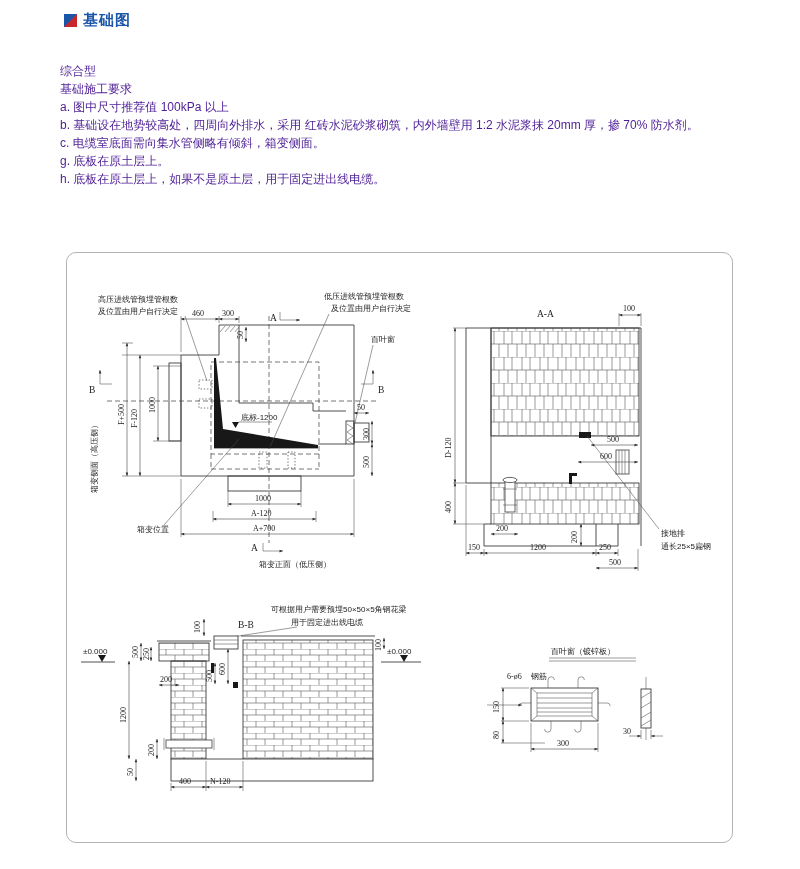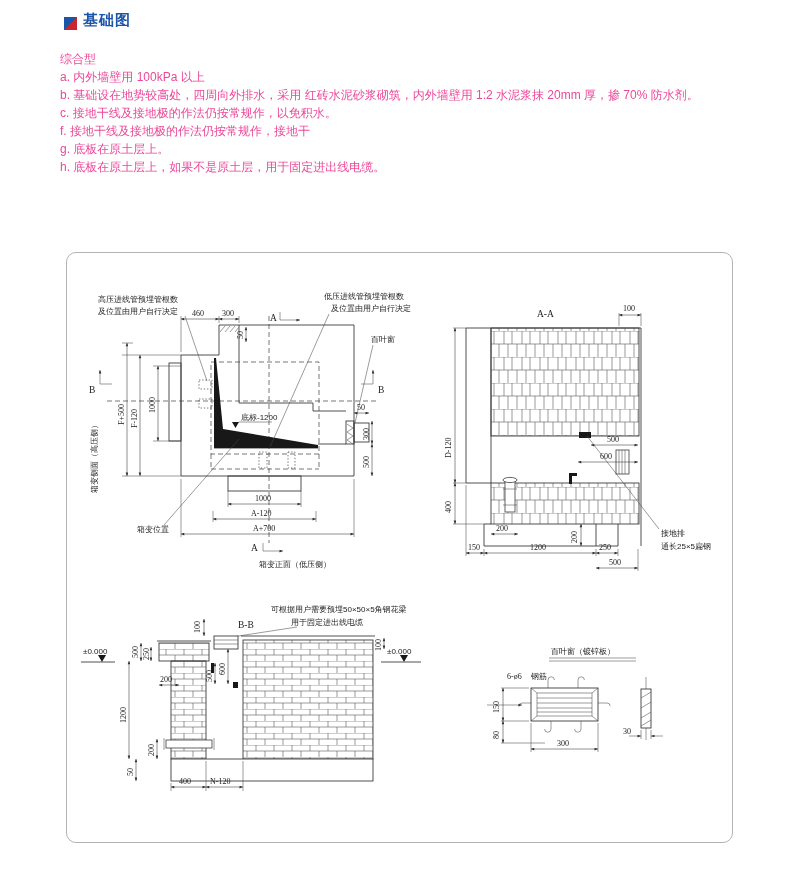--- a/index.html
+++ b/index.html
@@ -1,20 +1,20 @@
 <!DOCTYPE html>
 <html><head>
 <meta charset="utf-8">
 <style>
   html,body{margin:0;padding:0;background:#ffffff;}
   body{width:800px;height:869px;position:relative;font-family:"Liberation Sans",sans-serif;color:#1c1c1c;}
-  .header{position:absolute;left:40px;top:11px;display:flex;align-items:flex-end;gap:6px;padding-left:24px;}
+  .header{position:absolute;left:40px;top:11px;display:flex;align-items:center;gap:6px;padding-left:24px;}
   .logo{width:13px;height:13px;background:linear-gradient(135deg,#1b55a8 49.5%,#c8252c 50.5%);}
   .title{color:#1b55a8;font-weight:bold;font-size:15px;letter-spacing:1px;}
-  .notes{position:absolute;left:60px;top:50px;width:690px;font-size:12px;line-height:18px;color:#ec4899;}
+  .notes{position:absolute;left:60px;top:62px;width:690px;font-size:12px;line-height:18px;color:#4c1d95;}
   .note-line{white-space:nowrap;}
   .note-indent{padding-left:13px;}
   .panel{position:absolute;left:66px;top:252px;width:667px;height:591px;border:1px solid #b3b3b3;border-radius:10px;box-sizing:border-box;background:#fff;}
   .panel svg{position:absolute;left:0;top:0;}
   
   .ln{stroke:#3c3c3c;stroke-width:.9;fill:none;}
   .tn{stroke:#4a4a4a;stroke-width:.55;fill:none;}
   .dim{stroke:#333;stroke-width:.55;fill:none;marker-start:url(#ms);marker-end:url(#me);}
   .dsh{stroke:#3c3c3c;stroke-width:.7;fill:none;stroke-dasharray:5 3;}
   .dot{stroke:#3c3c3c;stroke-width:.7;fill:none;stroke-dasharray:1.4 1.8;}
@@ -28,24 +28,24 @@
 
 <div class="page">
 
   <div class="header">
     <div class="logo"></div>
     <div class="title">基础图</div>
   </div>
 
   <div class="notes">
     <div class="note-line">综合型</div>
-    <div class="note-line">a. 内外墙壁用 100kPa 以上</div>
+    <div class="note-line">基础施工要求</div>
+    <div class="note-line">a. 图中尺寸推荐值 100kPa 以上</div>
     <div class="note-line">b. 基础设在地势较高处，四周向外排水，采用 红砖水泥砂浆砌筑，内外墙壁用 1:2 水泥浆抹 20mm 厚，掺 70% 防水剂。</div>
-    <div class="note-line">c. 接地干线及接地极的作法仍按常规作，以免积水。</div>
-    <div class="note-line">f. 接地干线及接地极的作法仍按常规作，接地干</div>
+    <div class="note-line">c. 电缆室底面需向集水管侧略有倾斜，箱变侧面。</div>
     <div class="note-line">g. 底板在原土层上。</div>
     <div class="note-line">h. 底板在原土层上，如果不是原土层，用于固定进出线电缆。</div>
   </div>
 
   <div class="panel">
   <svg width="665" height="589" viewBox="0 0 665 589">
     <defs>
       <marker id="me" markerWidth="7" markerHeight="6" refX="6.4" refY="2.5" orient="auto">
             <path d="M0,0L6.5,2.5L0,5Z" fill="#333"></path>
           </marker>

